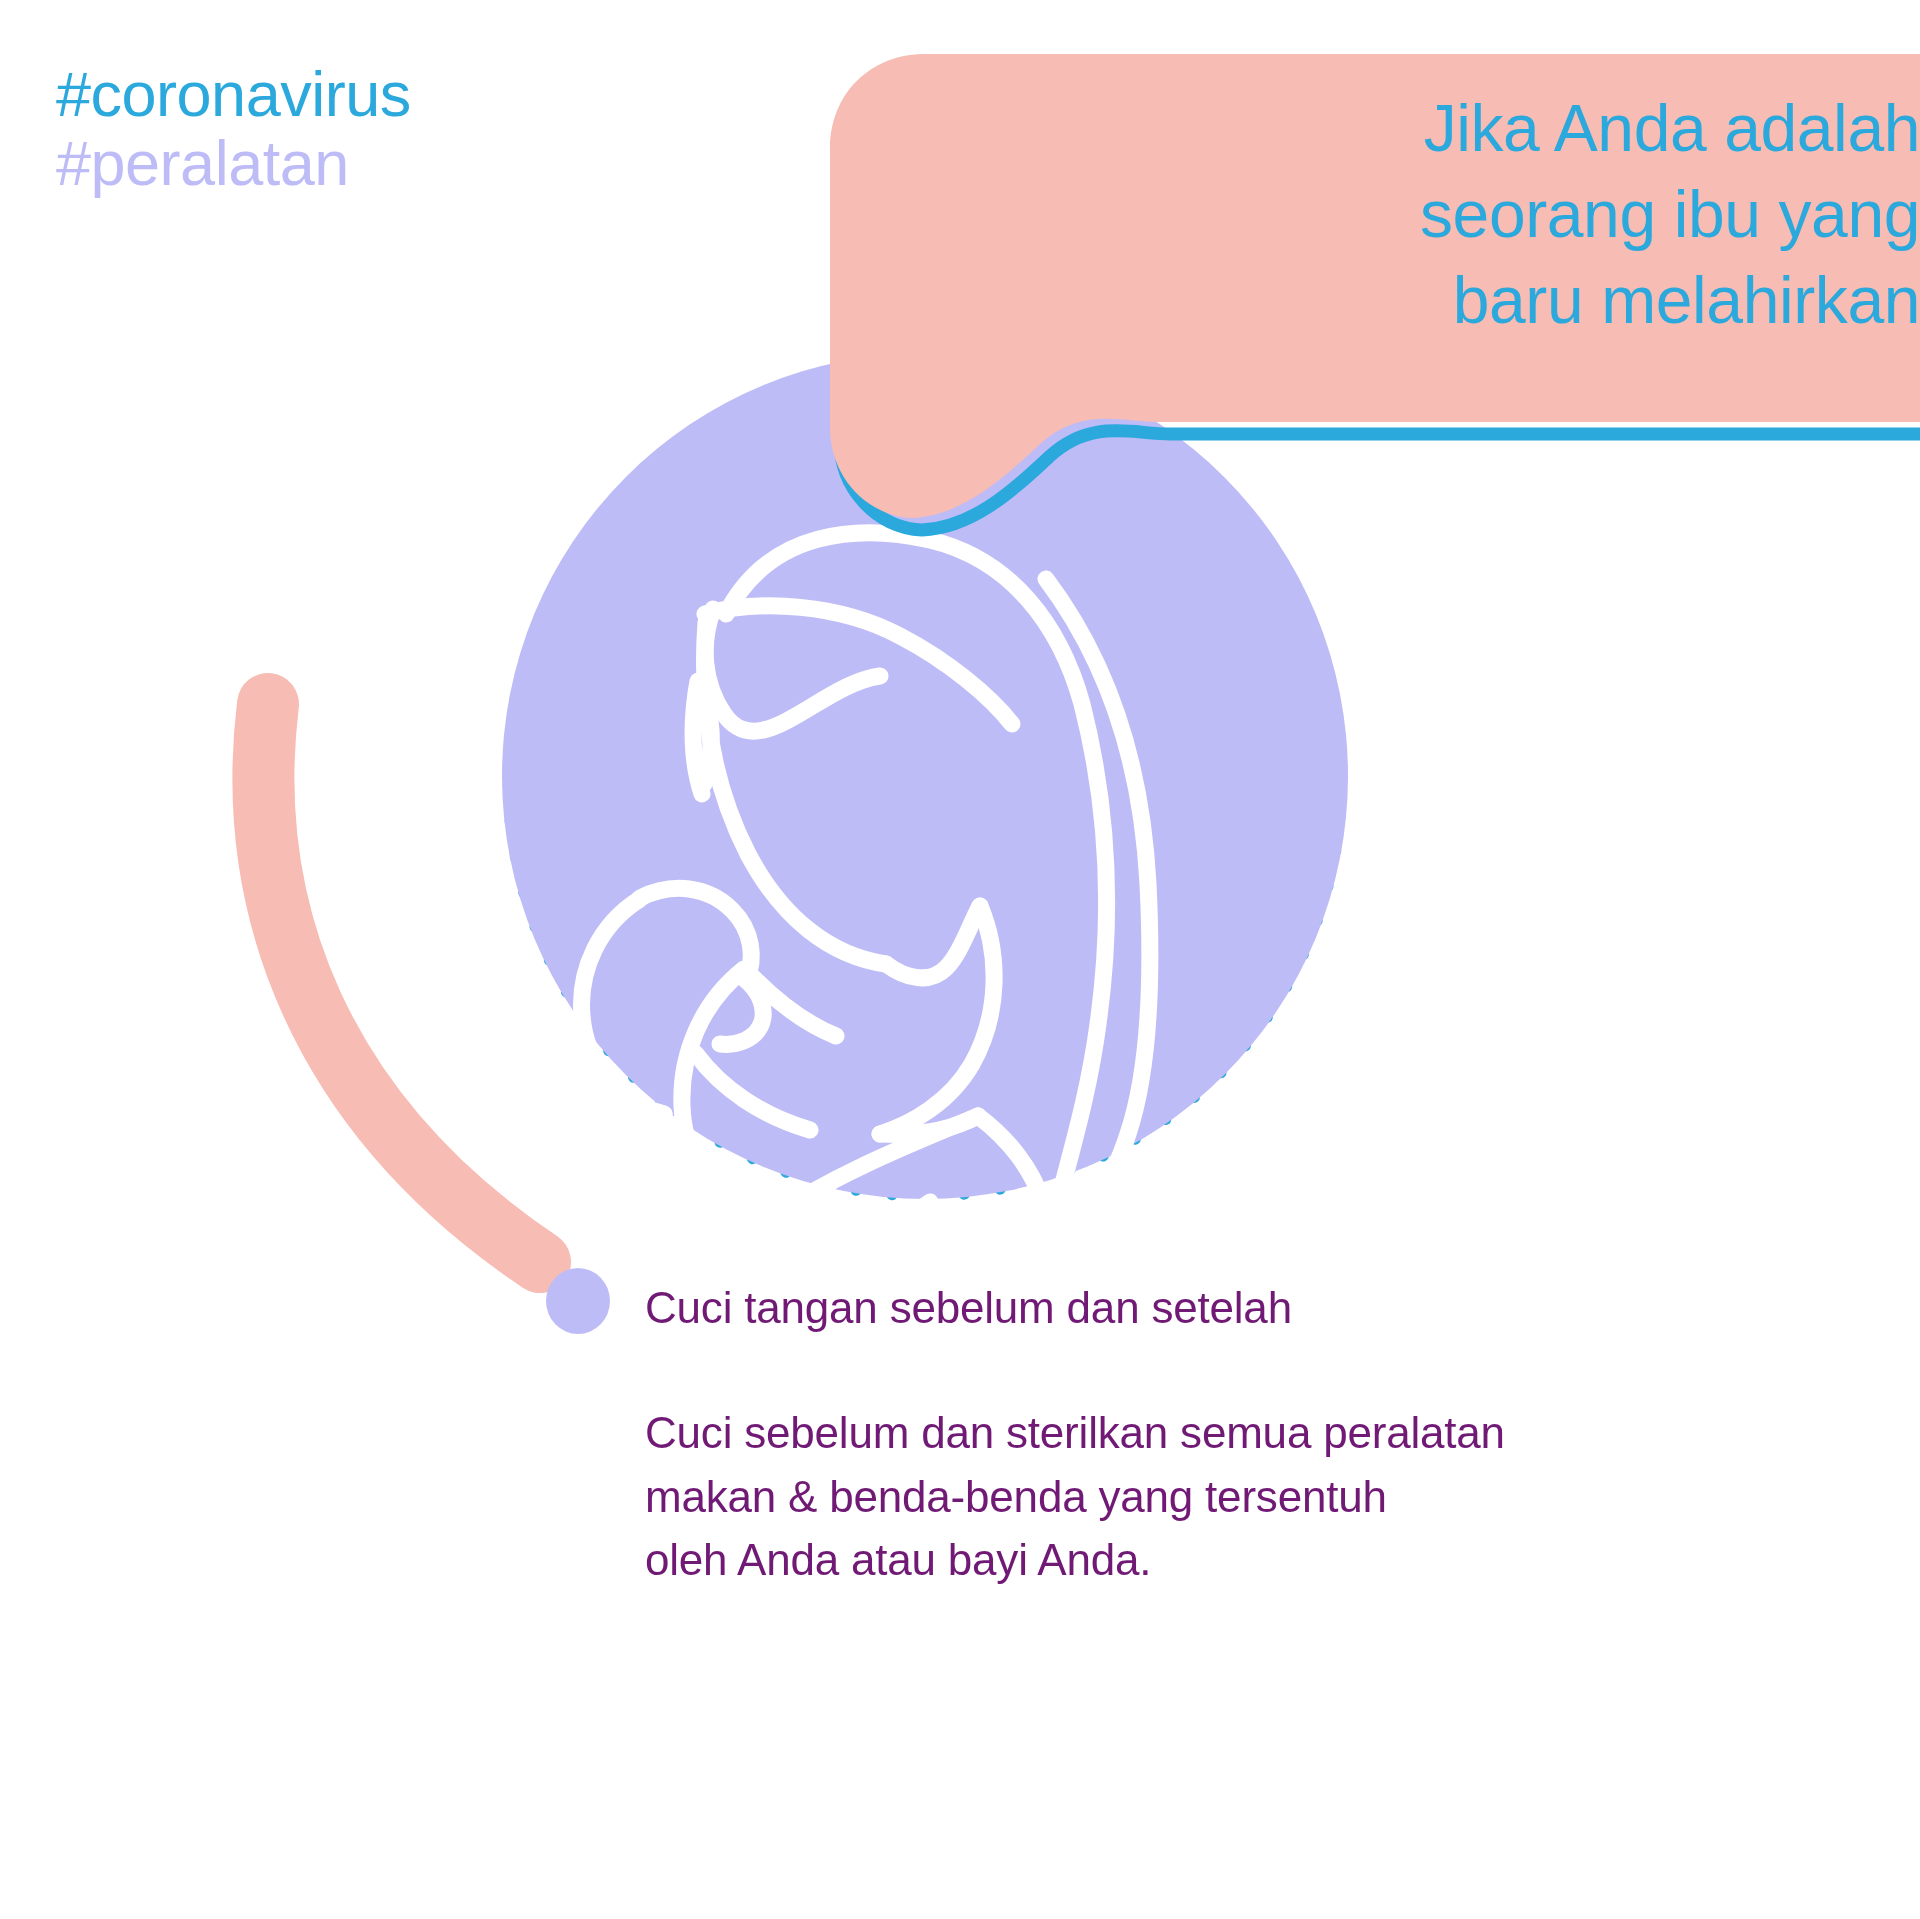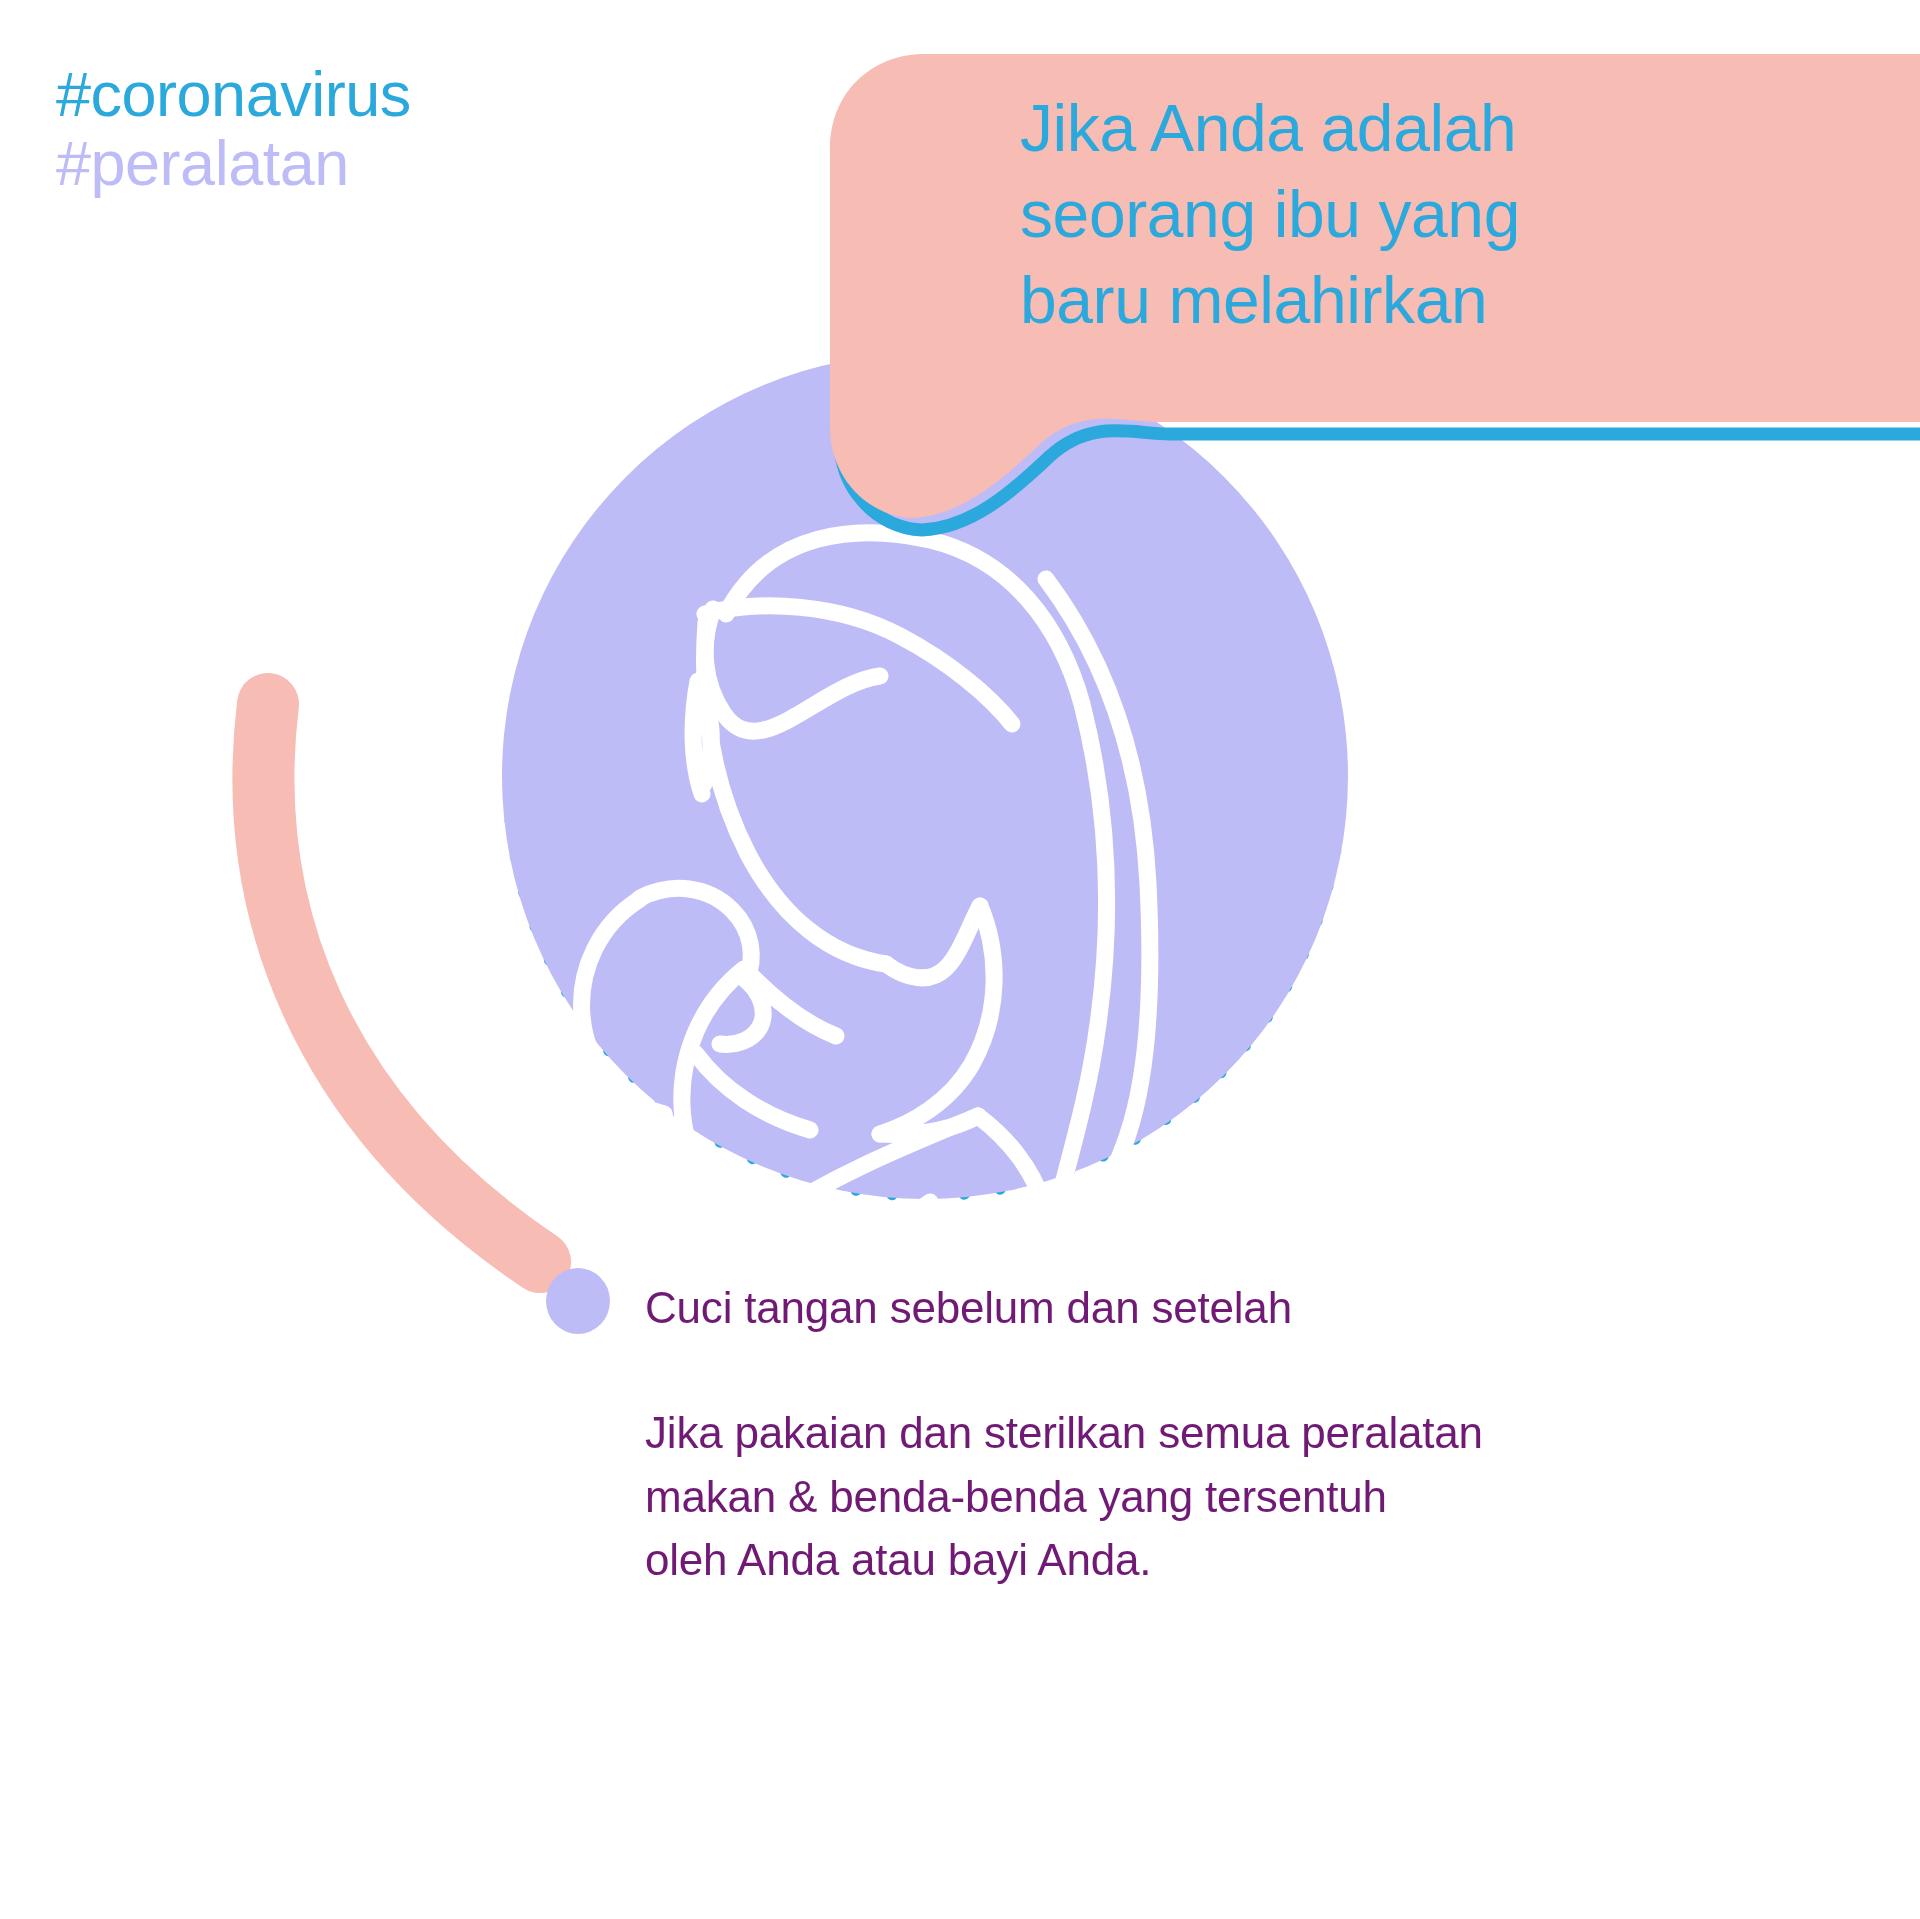--- a/index.html
+++ b/index.html
@@ -60,20 +60,21 @@
     top: 62px;
     width: 900px;
     color: #2BA8DC;
     font-size: 66px;
     line-height: 1.30;
     letter-spacing: -0.4px;
   }
   .bubble-text .bl {
     display: block;
     white-space: nowrap;
+    text-align: right;
   }
 
   
   .body-copy {
     position: absolute;
     left: 645px;
     top: 1252px;
     width: 1050px;
     color: #701a75;
   }
@@ -221,19 +222,19 @@
     </div>
   </div>
 
   <div class="body-copy">
 
     <div class="para first">
       <span class="bl">Cuci tangan sebelum dan setelah</span>
     </div>
 
     <div class="para second">
-      <span class="bl">Jika pakaian dan sterilkan semua peralatan</span>
+      <span class="bl">Cuci sebelum dan sterilkan semua peralatan</span>
       <span class="bl">makan &amp; benda-benda yang tersentuh</span>
       <span class="bl">oleh Anda atau bayi Anda.</span>
     </div>
   </div>
 
 </div>
 
 </body></html>

